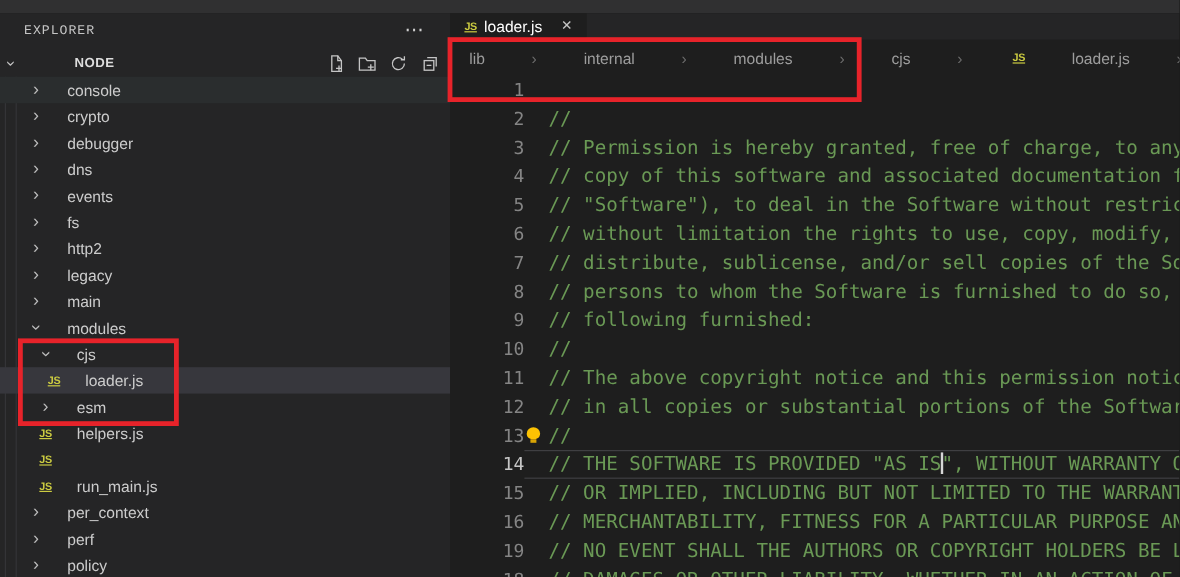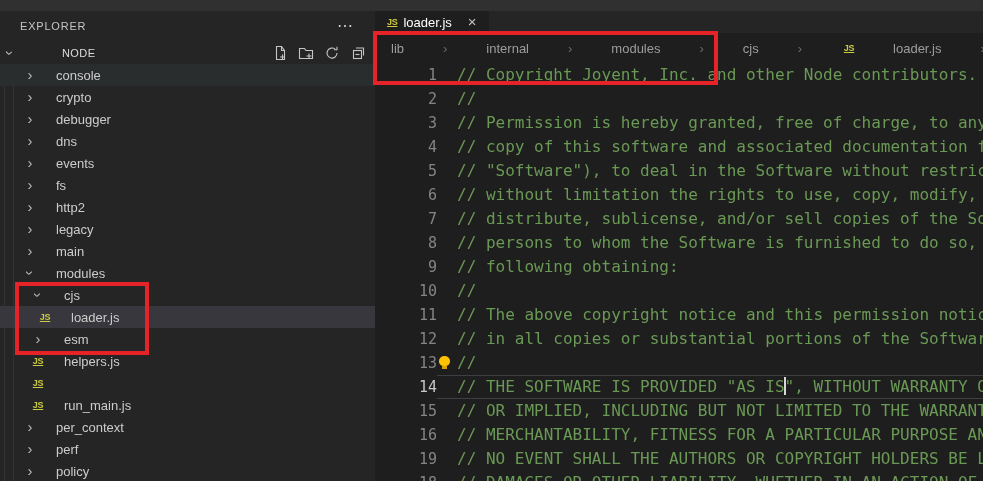--- a/index.html
+++ b/index.html
@@ -5,26 +5,26 @@
   * { margin:0; padding:0; box-sizing:border-box; }
   html,body { width:983px; height:481px; overflow:hidden; background:#1e1e1e;
               font-family:"Liberation Sans", sans-serif; }
   .app { position:relative; width:983px; height:481px; display:flex; flex-direction:column; }
   .titlestrip { height:11px; background:#303031; flex:none; }
   .main { flex:1; display:flex; min-height:0; }
 
   
   .sidebar { width:375px; flex:none; background:#252526; position:relative; overflow:hidden; }
   .explorer-header { height:30px; display:flex; align-items:center; padding:0 22px 0 20px; }
-  .explorer-title { font-size:11px; letter-spacing:.8px; color:#c5c5c5; }
+  .explorer-title { font-size:11px; letter-spacing:.8px; color:#c5c5c5;font-family:Liberation Mono, monospace; }
   .more { margin-left:auto; color:#d0d0d0; font-size:16px; cursor:pointer; line-height:10px; }
   .section-header { height:23px; display:flex; align-items:center; padding-left:2px; }
   .section-chev { width:16px; text-align:center; color:#c5c5c5; font-size:14px;
                   display:inline-block; transform:rotate(90deg); }
-  .section-name { font-weight:normal; font-size:11px; color:#dddddd; letter-spacing:.4px;padding-left:44px; }
+  .section-name { font-weight:bold; font-size:11px; color:#dddddd; letter-spacing:.4px;padding-left:44px; }
   .section-actions { margin-left:auto; display:flex; gap:10px; padding-right:9px; }
   .act { width:16px; height:16px; display:block; cursor:pointer; }
   .act svg { width:16px; height:16px; stroke:#c5c5c5; fill:none; stroke-width:1.1; }
   .tree { position:absolute; top:53px; left:0; right:0; bottom:0; }
   .guide { position:absolute; top:53px; bottom:0; width:1px; background:#343437; z-index:1; }
   .g1 { left:4px; } .g2 { left:13px; }
   .trow { height:22px; display:flex; align-items:center; font-size:13px; color:#cccccc;
           position:relative; z-index:2; cursor:pointer; }
   .lvl1 { padding-left:22px; } .lvl2 { padding-left:30px; } .lvl3 { padding-left:37px; }
   .trow.sel { background:#37373d; } .trow.hov { background:#2a2d2e; }
@@ -213,21 +213,20 @@
           <span class="bc-item">cjs</span>
           <span class="bc-sep">›</span>
           <span class="jsicon">JS</span>
           <span class="bc-item">loader.js</span>
           <span class="bc-sep">›</span>
           <span class="bc-item">...</span>
         </div>
       <div class="code" id="code">
           <div class="line">
             <div class="num">1</div>
-            <div class="text">// Copyright Joyent, Inc. and other Node contributors.</div>
           </div>
           <div class="line">
             <div class="num">2</div>
             <div class="text">//</div>
           </div>
           <div class="line">
             <div class="num">3</div>
             <div class="text">// Permission is hereby granted, free of charge, to any person obtaining a</div>
           </div>
           <div class="line">
@@ -245,21 +244,21 @@
           <div class="line">
             <div class="num">7</div>
             <div class="text">// distribute, sublicense, and/or sell copies of the Software, and to permit</div>
           </div>
           <div class="line">
             <div class="num">8</div>
             <div class="text">// persons to whom the Software is furnished to do so, subject to the</div>
           </div>
           <div class="line">
             <div class="num">9</div>
-            <div class="text">// following obtaining:</div>
+            <div class="text">// following furnished:</div>
           </div>
           <div class="line">
             <div class="num">10</div>
             <div class="text">//</div>
           </div>
           <div class="line">
             <div class="num">11</div>
             <div class="text">// The above copyright notice and this permission notice shall be included</div>
           </div>
           <div class="line">

